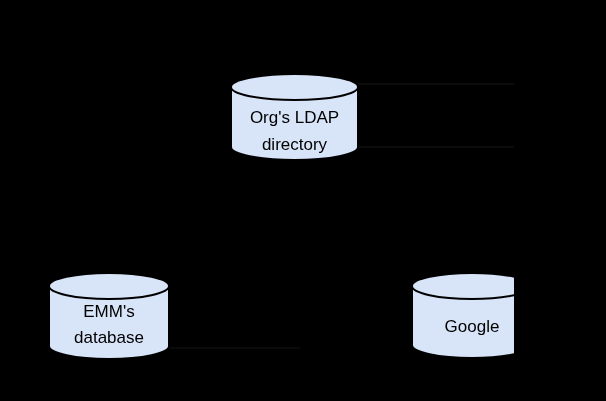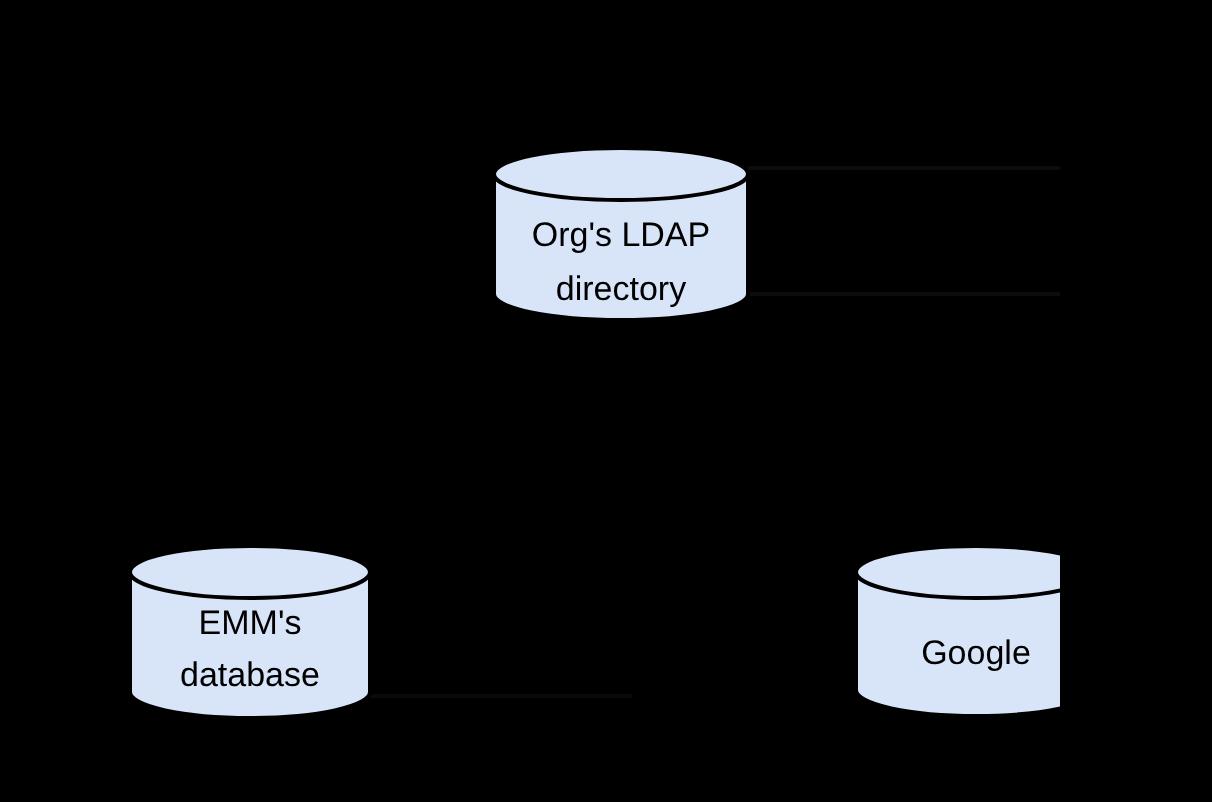--- a/index.html
+++ b/index.html
@@ -6,21 +6,20 @@
     margin: 0;
     padding: 0;
     background: #000;
   }
   .stage {
     position: relative;
     width: 514px;
     height: 401px;
     background: var(--bg, #000000);
     overflow: hidden;
-    margin-left: 16px;
   }
   svg { display: block; }
   .cyl-body, .cyl-top {
     fill: var(--node-fill, #d8e4f8);
     stroke: var(--node-stroke, #000000);
     stroke-width: 2;
   }
   .lbl {
     fill: var(--label-color, #000000);
     font-family: "Liberation Sans", sans-serif;

